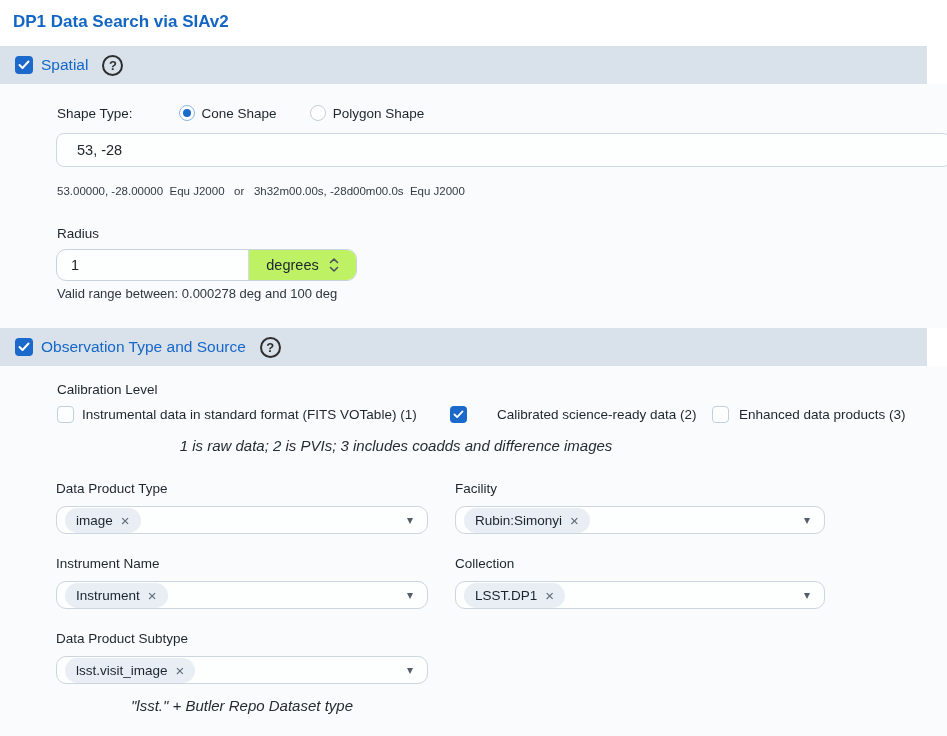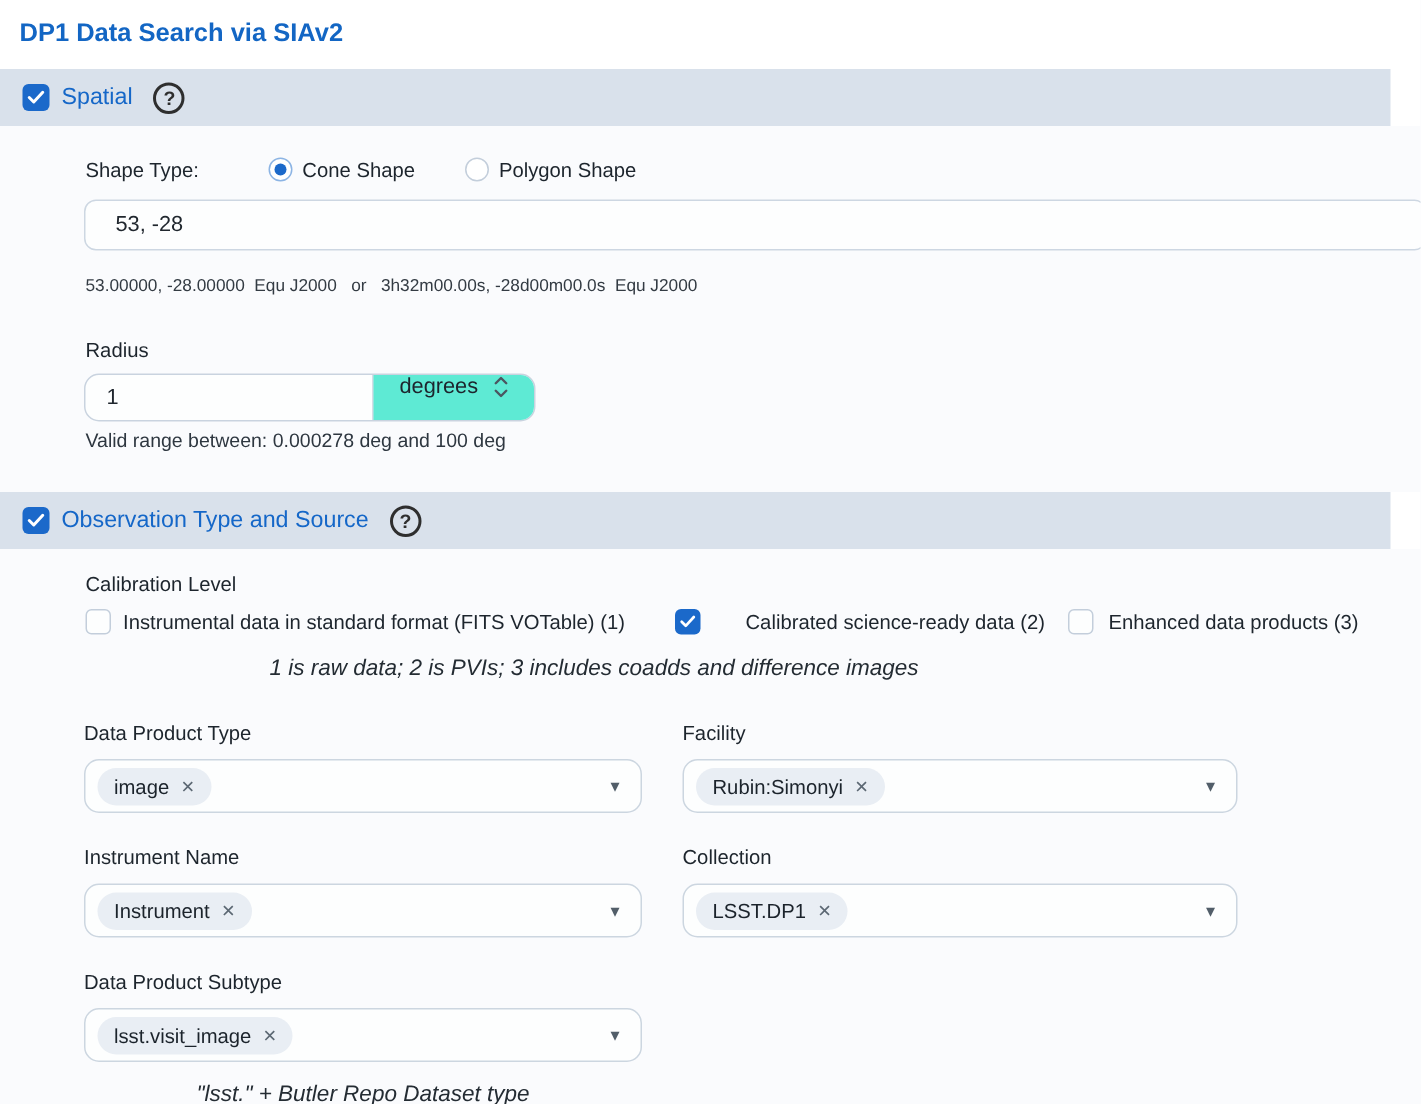--- a/index.html
+++ b/index.html
@@ -80,22 +80,22 @@
     border:1px solid #c9d3df; border-radius:10px; background:#fdfefe;
     display:flex; align-items:center; overflow:hidden;
   }
   .radius-input {
     width:191px; height:100%; border:none; outline:none; background:transparent;
     padding-left:14px; font-family:"Liberation Sans", sans-serif;
     font-size:14.5px; color:#20272e;
   }
   .unit-select {
     width:109px; height:100%; border-left:1px solid #d4dde6;
-    display:flex; align-items:flex-start; justify-content:center;
-    cursor:pointer; background:#5eead4;
+    display:flex; align-items:center; justify-content:center;
+    cursor:pointer; background:#bef264;
   }
   .unit-select .unit-text { font-size:14.5px; margin-right:10px; }
   .radius-hint { margin:5px 0 0 57px; font-size:13px; color:#2e3740; }
   
   .calib-label { margin-left:57px; }
   .calib-row { margin:9px 0 0 57px; display:flex; align-items:center; }
   .calib-item { display:flex; align-items:center; gap:10px; cursor:pointer; }
   .calib-item .opt-label { font-size:13.5px; }
   .calib-item.c1 { width:393px;gap:8px; }
   .calib-item.c2 { width:262px;gap:30px; }
@@ -104,21 +104,21 @@
   }
   .calib-note { margin:14px 0 0 56px; width:680px; text-align:center; }
   
   .fields-grid {
     margin:27px 0 0 56px;
     display:grid; grid-template-columns:372px 370px;
     column-gap:27px; row-gap:22px;
   }
   .field .field-label { display:block; margin-bottom:10px; }
   .combo {
-    height:36px; border:1px solid #ccd6e0; border-radius:10px; background:#fdfefe;
+    height:28px; border:1px solid #ccd6e0; border-radius:10px; background:#fdfefe;
     display:flex; align-items:center; padding:0 14px 0 8px;
     cursor:pointer; position:relative;
   }
   .chip {
     display:inline-flex; align-items:center; gap:8px;
     background:#e9eef4; border-radius:13px; height:25px; padding:0 11px;
     font-size:13.5px; color:#1b232b;
   }
   .chip .chip-x { font-size:15px; color:#5c6873; cursor:pointer; line-height:1; }
   .combo .caret {

